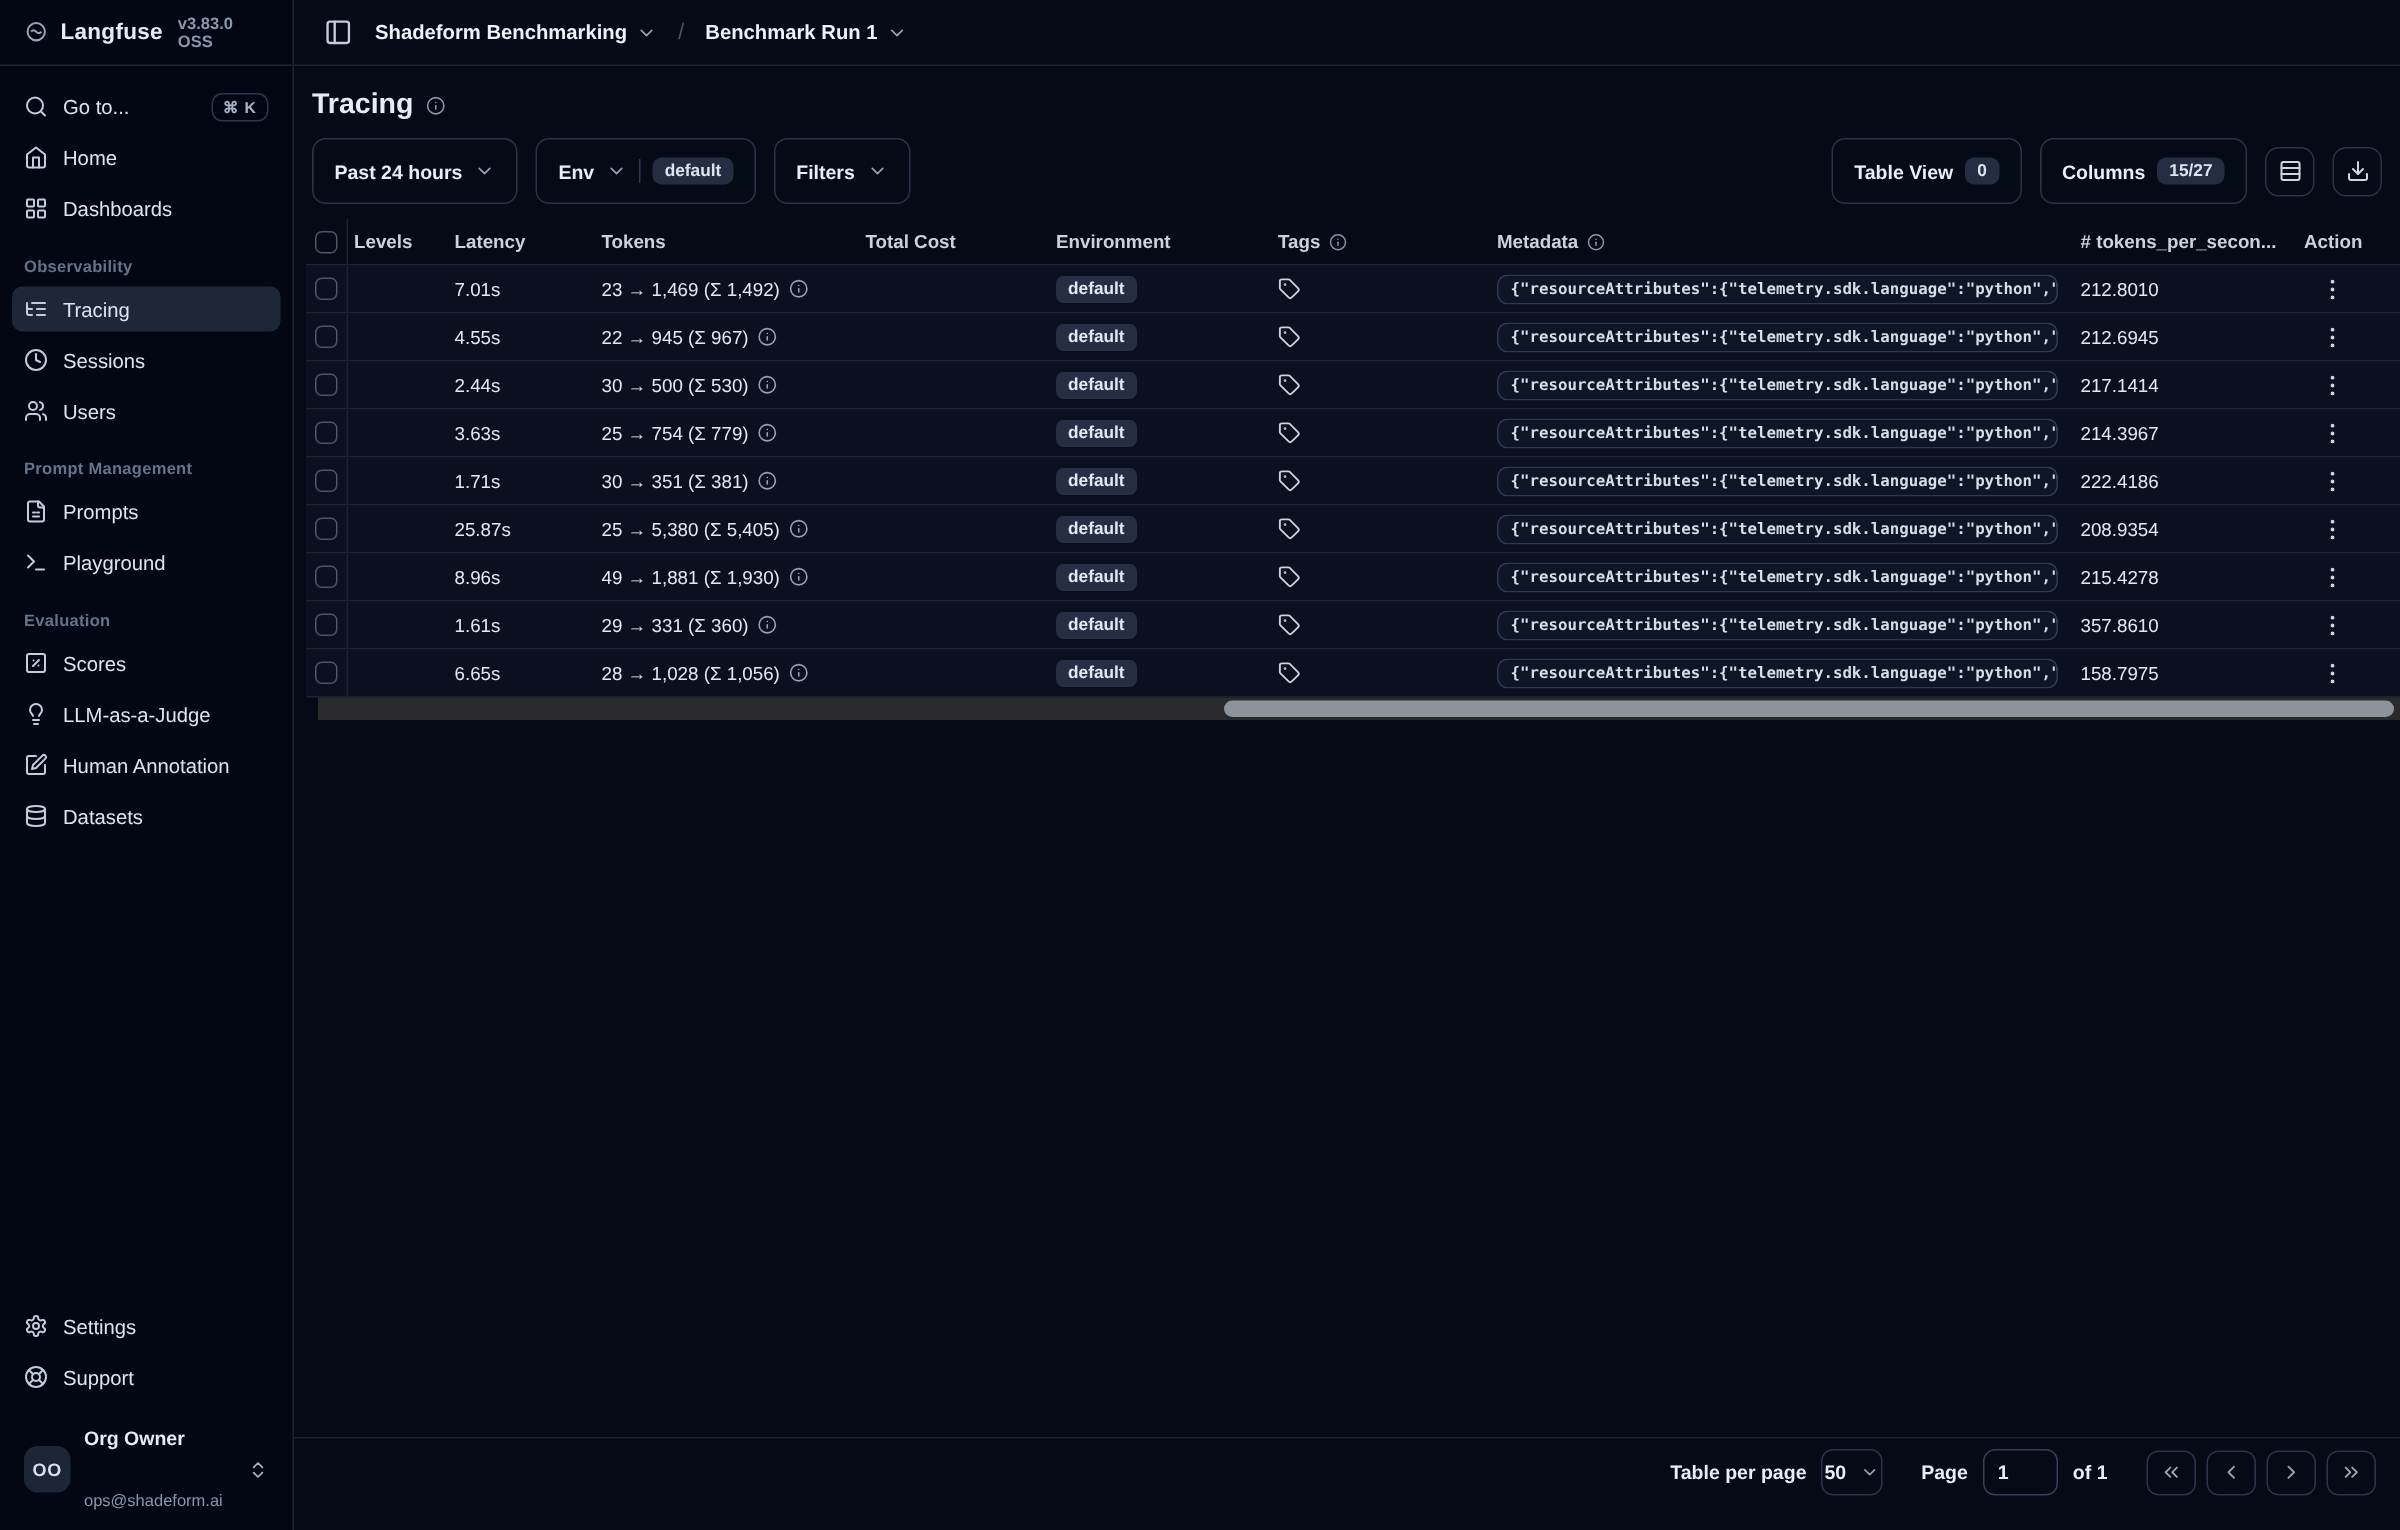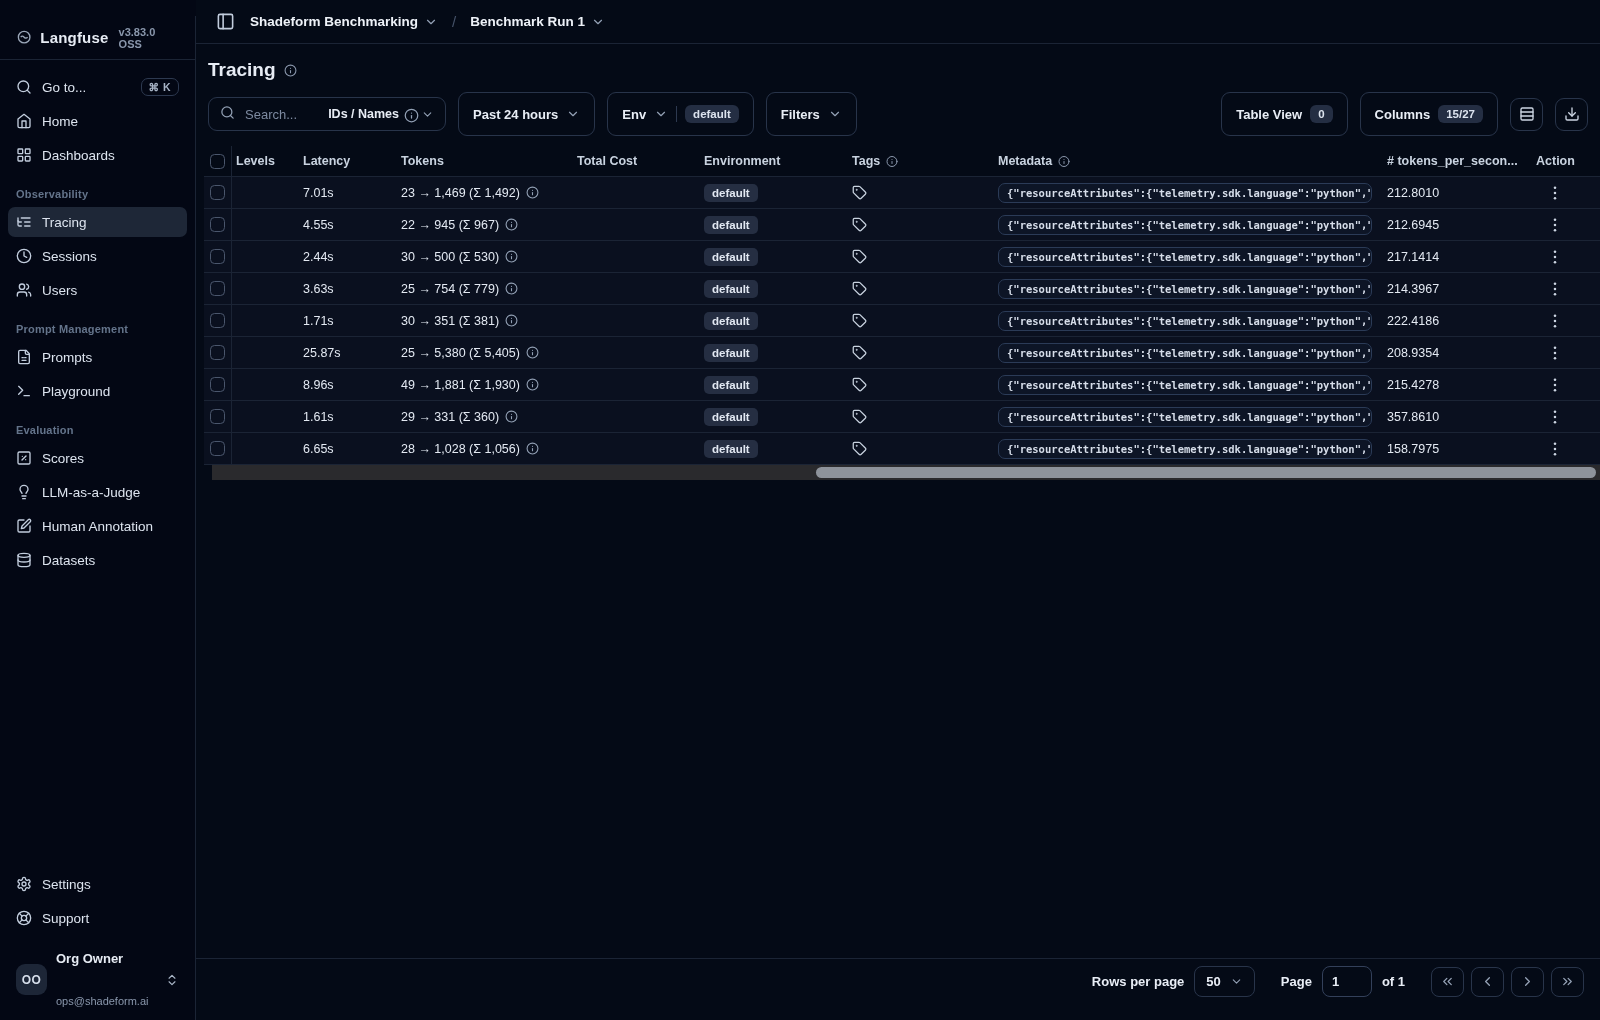--- a/index.html
+++ b/index.html
@@ -8,21 +8,21 @@
     --text:#e7ecf4; --text2:#cbd5e1; --muted:#8a97ac; --muted2:#64748b;
     --active-bg:#1e2737; --chip:#242e43; --box-bg:#0d1526; --box-border:#2b3b57;
   }
   *{box-sizing:border-box;}
   html,body{margin:0;padding:0;}
   body{width:1600px;height:1020px;overflow:hidden;background:var(--bg);
        color:var(--text);font-family:"Liberation Sans",sans-serif;}
   .app{display:grid;grid-template-columns:196px 1fr;width:1600px;height:1020px;}
 
   
-  .sidebar{border-right:1px solid var(--border);display:flex;flex-direction:column;min-height:0;margin-top:16px;}
+  .sidebar{border-right:1px solid var(--border);display:flex;flex-direction:column;min-height:0;}
   .logo-row{height:44px;flex:0 0 44px;display:flex;align-items:center;gap:8px;padding:0 16px;border-bottom:1px solid var(--border);}
   .logo-mark{width:17px;height:17px;color:#9aa6b8;}
   .logo-name{font-size:15px;font-weight:700;letter-spacing:.2px;}
   .logo-ver{font-size:11px;font-weight:600;color:var(--muted);margin-left:2px;}
   .nav{padding:12px 8px 0;}
   .nav-item{display:flex;align-items:center;gap:10px;height:30px;padding:0 8px;margin-bottom:4px;
             border-radius:7px;font-size:13.5px;font-weight:500;color:#dde4ef;cursor:pointer;}
   .nav-item.active{background:var(--active-bg);}
   .nav-item .nicon{width:16px;height:16px;flex:0 0 16px;color:#c2cddd;display:flex;}
   .nav-item .nicon svg{width:16px;height:16px;}
@@ -102,21 +102,21 @@
   .kebab svg{width:18px;height:18px;}
   .hscroll{height:15px;margin-left:8px;background:#2a2a2d;position:relative;}
   .hscroll-thumb{position:absolute;top:2px;height:11px;left:604px;right:4px;background:#8e939b;border-radius:6px;cursor:grab;}
 
   .filler{flex:1;background:var(--bg-head);}
 
   
   .footer{flex:0 0 62px;border-top:1px solid var(--border);display:flex;align-items:center;
           justify-content:flex-end;gap:26px;padding:0 16px 16px;}
   .foot-group{display:flex;align-items:center;gap:10px;font-size:13px;font-weight:700;color:#e9eef6;}
-  .select{height:31px;display:flex;align-items:center;gap:9px;padding:0 11px;border:1px solid var(--border2);
+  .select{height:31px;display:flex;align-items:center;gap:9px;padding:0 1px;border:1px solid var(--border2);
           border-radius:8px;font-size:13px;font-weight:700;cursor:pointer;}
   .select .chev{width:13px;height:13px;color:#93a1b5;display:flex;}
   .select .chev svg{width:13px;height:13px;}
   .page-input{width:50px;height:31px;border:1px solid var(--border3);border-radius:8px;background:transparent;
               color:var(--text);font-size:13px;font-weight:700;padding:0 9px;outline:0;font-family:"Liberation Sans",sans-serif;}
   .pager{display:flex;align-items:center;gap:7px;}
   .pg-btn{width:33px;height:30px;border:1px solid var(--border2);border-radius:8px;display:flex;align-items:center;
           justify-content:center;color:#97a4b8;cursor:pointer;}
   .pg-btn svg{width:15px;height:15px;}
 </style>
@@ -345,40 +345,20 @@
               <circle cx="12" cy="12" r="10"></circle>
               <path d="M12 16v-4"></path>
               <path d="M12 8h.01"></path>
             </svg>
           </span>
       </div>
     </div>
 
 
     <div class="toolbar">
-      <div class="search-box">
-        <span class="sicon"><svg viewBox="0 0 24 24" fill="none" stroke="currentColor" stroke-width="2" stroke-linecap="round" stroke-linejoin="round">
-              <circle cx="11" cy="11" r="8"></circle>
-              <path d="m21 21-4.3-4.3"></path>
-            </svg></span>
-        <input class="search-input" placeholder="Search..." style="">
-        <span class="search-mode">
-          <span>IDs / Names</span>
-          <span class="info-ic">
-              <svg viewBox="0 0 24 24" fill="none" stroke="currentColor" stroke-width="2" stroke-linecap="round" stroke-linejoin="round">
-                <circle cx="12" cy="12" r="10"></circle>
-                <path d="M12 16v-4"></path>
-                <path d="M12 8h.01"></path>
-              </svg>
-            </span>
-          <span class="chev"><svg viewBox="0 0 24 24" fill="none" stroke="currentColor" stroke-width="2" stroke-linecap="round" stroke-linejoin="round">
-                <path d="m6 9 6 6 6-6"></path>
-              </svg></span>
-        </span>
-      </div>
 
       <div class="btn">
         <span>Past 24 hours</span>
         <span class="chev">
             <svg viewBox="0 0 24 24" fill="none" stroke="currentColor" stroke-width="2" stroke-linecap="round" stroke-linejoin="round">
               <path d="m6 9 6 6 6-6"></path>
             </svg>
           </span>
       </div>
 
@@ -861,21 +841,21 @@
         </div>
       <div class="hscroll">
         <div class="hscroll-thumb"></div>
       </div>
     </div>
 
     <div class="filler"></div>
 
     <div class="footer">
       <div class="foot-group">
-        <span>Rows per page</span>
+        <span>Table per page</span>
         <span class="select">
           <span>50</span>
           <span class="chev">
               <svg viewBox="0 0 24 24" fill="none" stroke="currentColor" stroke-width="2" stroke-linecap="round" stroke-linejoin="round">
                 <path d="m6 9 6 6 6-6"></path>
               </svg>
             </span>
         </span>
       </div>
       <div class="foot-group">

